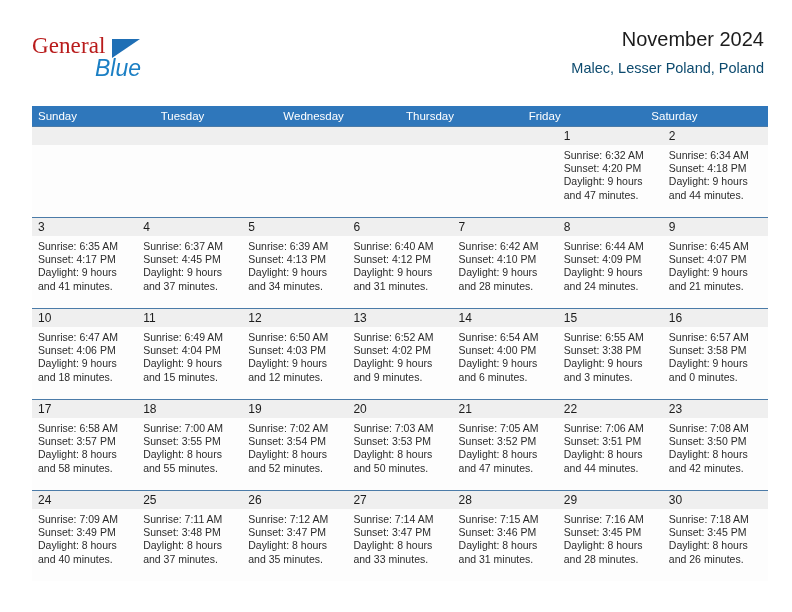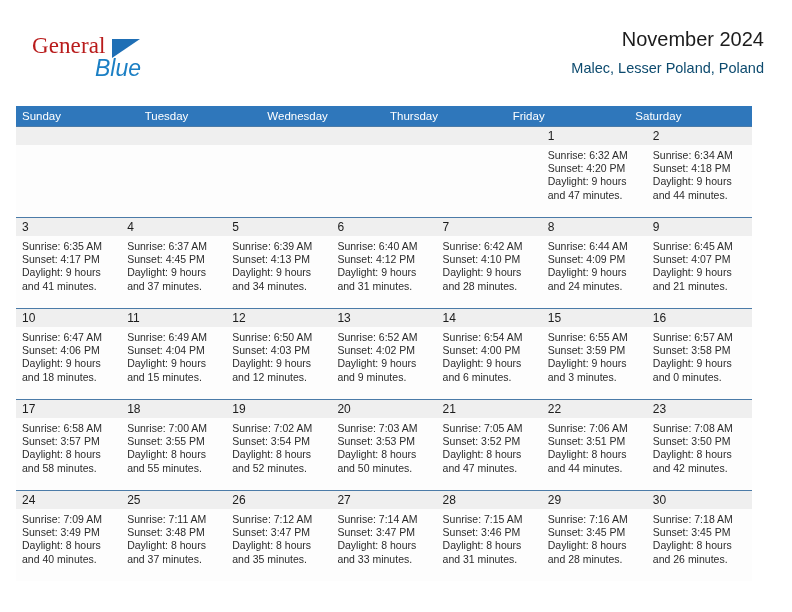--- a/index.html
+++ b/index.html
@@ -85,21 +85,21 @@
     font-size: 14.5px;
     color: #0c4a6e;
     margin: 9px 0 0 0;
     line-height: 1.15;
     white-space: nowrap;
   }
 
   
   .calendar {
     position: absolute;
-    left: 16px;
+    left: 32px;
     top: 106px;
     width: 736px;
   }
   .dow-row {
     display: flex;
     background: #2f77bb;
     height: 20px;
   }
   .dow {
     flex: 1 1 0;
@@ -327,21 +327,21 @@
           <div>and 9 minutes.</div>
         </div>
         <div class="body-cell">
           <div>Sunrise: 6:54 AM</div>
           <div>Sunset: 4:00 PM</div>
           <div>Daylight: 9 hours</div>
           <div>and 6 minutes.</div>
         </div>
         <div class="body-cell">
           <div>Sunrise: 6:55 AM</div>
-          <div>Sunset: 3:59 PM</div>
+          <div>Sunset: 3:38 PM</div>
           <div>Daylight: 9 hours</div>
           <div>and 3 minutes.</div>
         </div>
         <div class="body-cell">
           <div>Sunrise: 6:57 AM</div>
           <div>Sunset: 3:58 PM</div>
           <div>Daylight: 9 hours</div>
           <div>and 0 minutes.</div>
         </div>
       </div>

